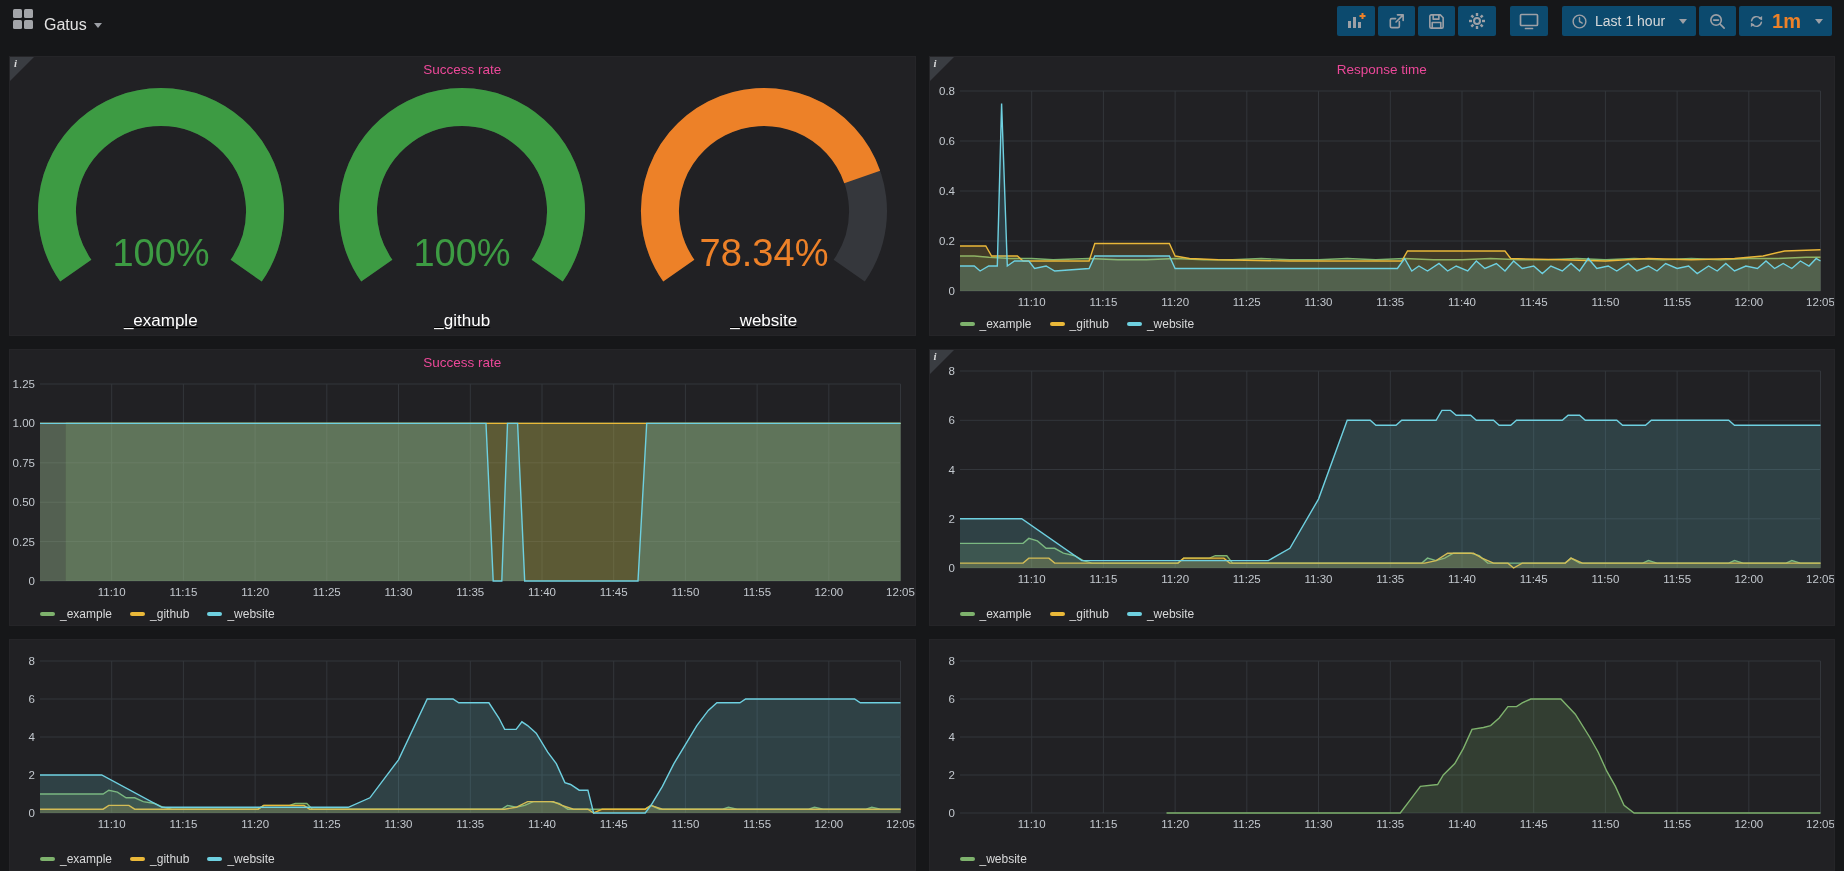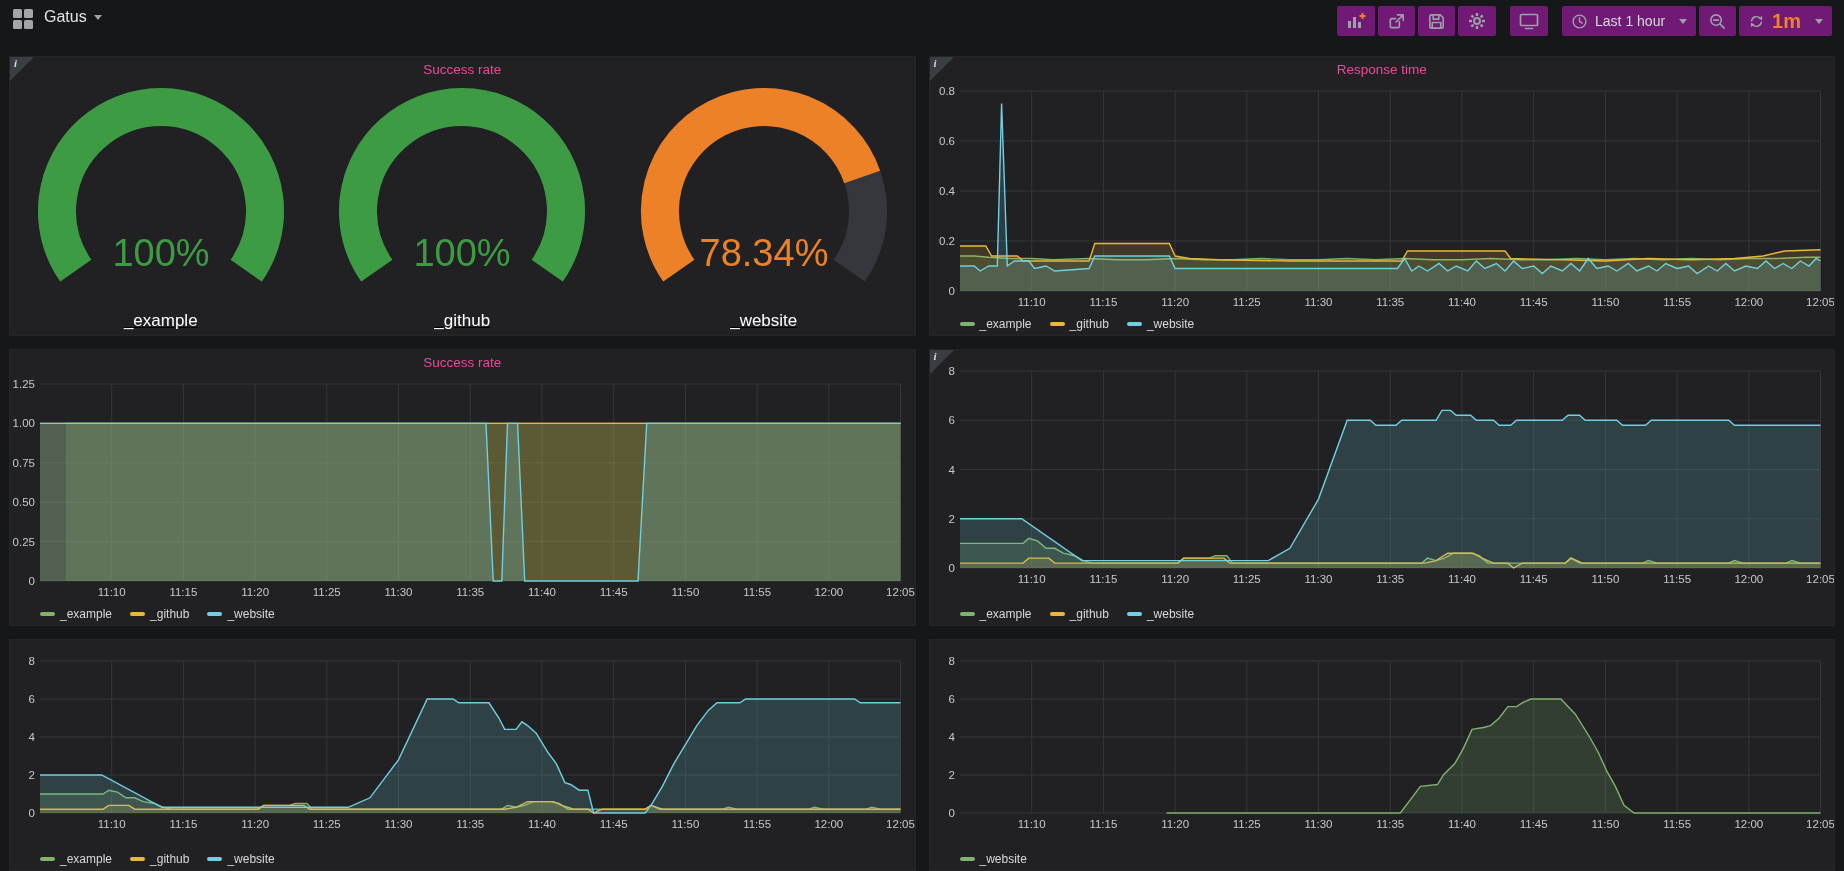--- a/index.html
+++ b/index.html
@@ -1,26 +1,26 @@
 <!DOCTYPE html>
 <html><head>
 <meta charset="utf-8">
 <style>
   html,body{margin:0;padding:0;background:#161719;width:1844px;height:871px;overflow:hidden;
     font-family:"Liberation Sans",sans-serif;-webkit-font-smoothing:antialiased;}
   
   .navbar{height:42px;display:flex;align-items:center;padding:0 12px;color:#d8d9da;}
-  .nav-left{display:flex;align-items:flex-start;gap:10px;}
+  .nav-left{display:flex;align-items:flex-end;gap:10px;}
   .brand-icon{display:block;}
   .nav-title{font-size:16px;color:#e3e3e3;cursor:pointer;display:flex;align-items:center;}
   .caret{width:0;height:0;border-left:4px solid transparent;border-right:4px solid transparent;
     border-top:5px solid #9da0a6;display:inline-block;margin-left:7px;}
   .nav-right{margin-left:auto;display:flex;align-items:center;}
   .btn-group{display:flex;gap:3px;margin-left:14px;}
-  .nav-btn{height:30px;min-width:34px;background:#701a75;border:none;border-radius:2px;
+  .nav-btn{height:30px;min-width:34px;background:#0c4a6e;border:none;border-radius:2px;
     display:flex;align-items:center;justify-content:center;gap:7px;padding:0 9px;cursor:pointer;color:#9da0a6;}
   .nav-btn .lbl{font-size:14px;color:#d8d9da;}
   .nav-btn .lbl-orange{font-size:20px;font-weight:bold;color:#ED8128;}
   .icon-stroke{stroke:#9da0a6;fill:none;stroke-width:1.7;stroke-linecap:round;stroke-linejoin:round;}
   
   .dash{padding:14px 9px 0 9px;display:grid;grid-template-columns:1fr 1fr;
     grid-template-rows:280px 277px 232px;gap:13px;}
   .panel{background:#212124;border:1px solid rgba(255,255,255,0.02);box-sizing:border-box;
     position:relative;overflow:hidden;display:flex;flex-direction:column;}
   .panel-title{margin:0;height:26px;line-height:26px;text-align:center;font-size:13.5px;

